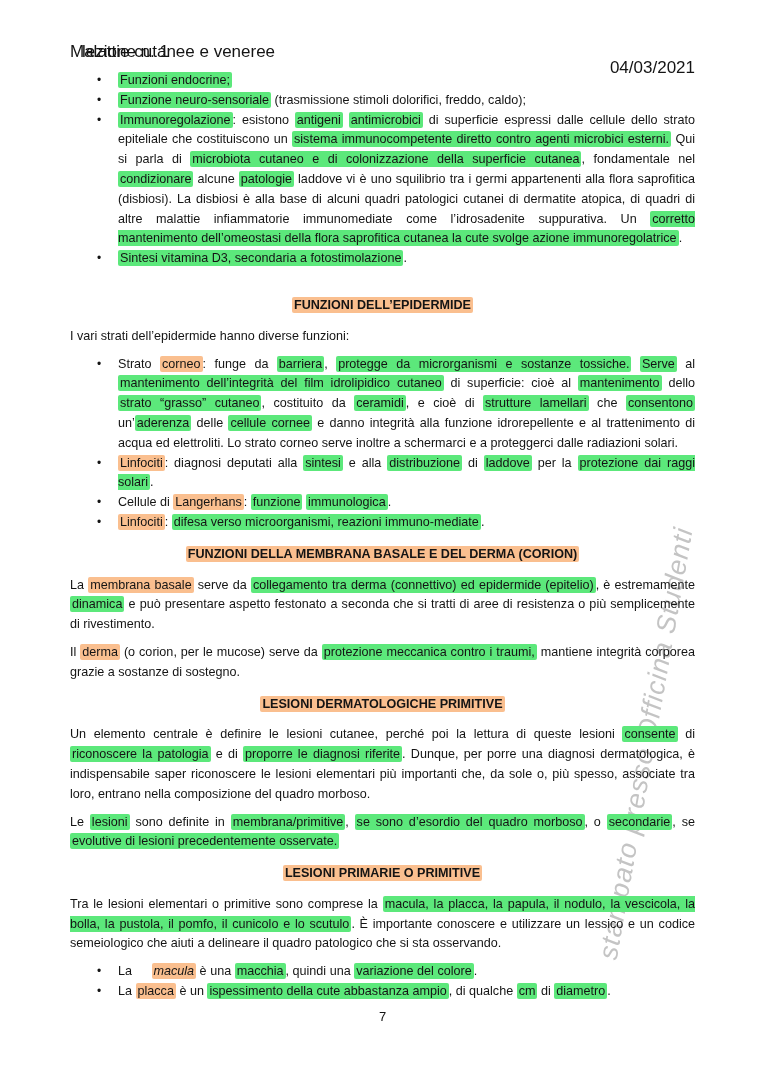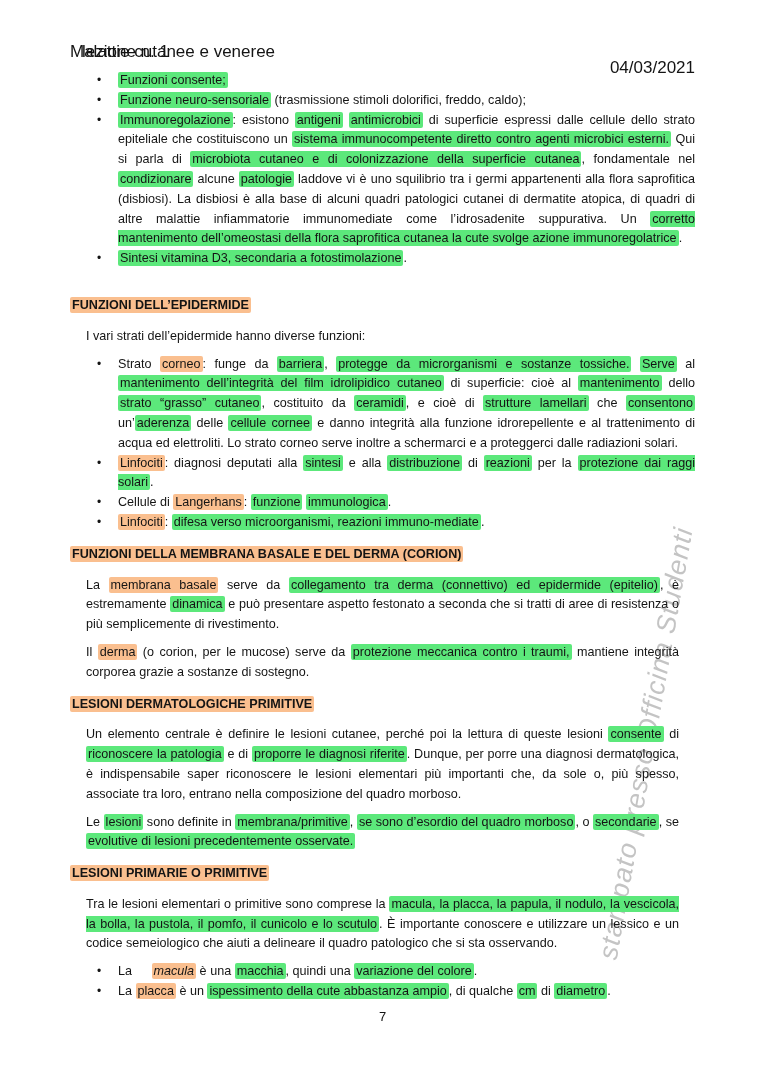--- a/index.html
+++ b/index.html
@@ -38,27 +38,28 @@
     margin-bottom: 12px;
   }
   .doc-header .left  { position: absolute; left: 0; top: 0; }
   .doc-header .center{ position: absolute; left: 12px; right: 0; top: 0; text-align: left; }
   .doc-header .right { position: absolute; right: 0; top: 16px; }
   .content {
     font-size: 12.6px;
     line-height: 19.8px;
     text-align: justify;
   }
-  .para { margin: 8px 16px; }
+  .para { margin: 8px 0; }
   .bullet { position: relative; padding-left: 48px; }
   .bullet .marker {
     position: absolute; left: 27px; top: 0;
     font-size: 12px;
   }
   .heading {
+    text-align: center;
     font-weight: bold;
     margin: 12px 0 11px 0;
   }
   .heading.extra-top { margin-top: 27px; }
   .hl-green  { background: var(--hl-g, #5ce87b); padding: 1px 2px; border-radius: 2px; }
   .hl-orange { background: var(--hl-o, #fabf8f); padding: 1px 2px; border-radius: 2px; }
   .italic { font-style: italic; margin-left: 16px; }
   .page-number {
     position: absolute;
     left: 0; right: 0;
@@ -73,28 +74,28 @@
 
 <div class="watermark">stampato presso Officina Studenti</div>
 
 <div class="page">
   <div class="doc-header">
     <span class="left">Malattie cutanee e veneree</span>
     <span class="center">lezione n. 1</span>
     <span class="right">04/03/2021</span>
   </div>
   <div class="content">
-      <div class="bullet"><span class="marker">•</span><span class="hl-green">Funzioni consente;</span></div>
+      <div class="bullet"><span class="marker">•</span><span class="hl-green">Funzioni endocrine;</span></div>
       <div class="bullet"><span class="marker">•</span><span class="hl-green">Funzione neuro-sensoriale</span><span> (trasmissione stimoli dolorifici, freddo, caldo);</span></div>
       <div class="bullet"><span class="marker">•</span><span class="hl-green">Immunoregolazione</span><span>: esistono </span><span class="hl-green">antigeni</span><span> </span><span class="hl-green">antimicrobici</span><span> di superficie espressi dalle cellule dello strato epiteliale che costituiscono un </span><span class="hl-green">sistema immunocompetente diretto contro agenti microbici esterni.</span><span> Qui si parla di </span><span class="hl-green">microbiota cutaneo e di colonizzazione della superficie cutanea</span><span>, fondamentale nel </span><span class="hl-green">condizionare</span><span> alcune </span><span class="hl-green">patologie</span><span> laddove vi è uno squilibrio tra i germi appartenenti alla flora saprofitica (disbiosi). La disbiosi è alla base di alcuni quadri patologici cutanei di dermatite atopica, di quadri di altre malattie infiammatorie immunomediate come l’idrosadenite suppurativa. Un </span><span class="hl-green">corretto mantenimento dell’omeostasi della flora saprofitica cutanea la cute svolge azione immunoregolatrice</span><span>.</span></div>
       <div class="bullet"><span class="marker">•</span><span class="hl-green">Sintesi vitamina D3, secondaria a fotostimolazione</span><span>.</span></div>
       <div class="heading extra-top"><span class="hl-orange">FUNZIONI DELL’EPIDERMIDE</span></div>
       <div class="para"><span>I vari strati dell’epidermide hanno diverse funzioni:</span></div>
       <div class="bullet"><span class="marker">•</span><span>Strato </span><span class="hl-orange">corneo</span><span>: funge da </span><span class="hl-green">barriera</span><span>, </span><span class="hl-green">protegge da microrganismi e sostanze tossiche.</span><span> </span><span class="hl-green">Serve</span><span> al </span><span class="hl-green">mantenimento dell’integrità del film idrolipidico cutaneo</span><span> di superficie: cioè al </span><span class="hl-green">mantenimento</span><span> dello </span><span class="hl-green">strato “grasso” cutaneo</span><span>, costituito da </span><span class="hl-green">ceramidi</span><span>, e cioè di </span><span class="hl-green">strutture lamellari</span><span> che </span><span class="hl-green">consentono</span><span> un’</span><span class="hl-green">aderenza</span><span> delle </span><span class="hl-green">cellule cornee</span><span> e danno integrità alla funzione idrorepellente e al trattenimento di acqua ed elettroliti. Lo strato corneo serve inoltre a schermarci e a proteggerci dalle radiazioni solari.</span></div>
-      <div class="bullet"><span class="marker">•</span><span class="hl-orange">Linfociti</span><span>: diagnosi deputati alla </span><span class="hl-green">sintesi</span><span> e alla </span><span class="hl-green">distribuzione</span><span> di </span><span class="hl-green">reazioni</span><span> per la </span><span class="hl-green">protezione dai raggi solari</span><span>.</span></div>
+      <div class="bullet"><span class="marker">•</span><span class="hl-orange">Linfociti</span><span>: diagnosi deputati alla </span><span class="hl-green">sintesi</span><span> e alla </span><span class="hl-green">distribuzione</span><span> di </span><span class="hl-green">laddove</span><span> per la </span><span class="hl-green">protezione dai raggi solari</span><span>.</span></div>
       <div class="bullet"><span class="marker">•</span><span>Cellule di </span><span class="hl-orange">Langerhans</span><span>: </span><span class="hl-green">funzione</span><span> </span><span class="hl-green">immunologica</span><span>.</span></div>
       <div class="bullet"><span class="marker">•</span><span class="hl-orange">Linfociti</span><span>: </span><span class="hl-green">difesa verso microorganismi, reazioni immuno-mediate</span><span>.</span></div>
       <div class="heading"><span class="hl-orange">FUNZIONI DELLA MEMBRANA BASALE E DEL DERMA (CORION)</span></div>
       <div class="para"><span>La </span><span class="hl-orange">membrana basale</span><span> serve da </span><span class="hl-green">collegamento tra derma (connettivo) ed epidermide (epitelio)</span><span>, è estremamente </span><span class="hl-green">dinamica</span><span> e può presentare aspetto festonato a seconda che si tratti di aree di resistenza o più semplicemente di rivestimento.</span></div>
       <div class="para"><span>Il </span><span class="hl-orange">derma</span><span> (o corion, per le mucose) serve da </span><span class="hl-green">protezione meccanica contro i traumi,</span><span> mantiene integrità corporea grazie a sostanze di sostegno.</span></div>
       <div class="heading"><span class="hl-orange">LESIONI DERMATOLOGICHE PRIMITIVE</span></div>
       <div class="para"><span>Un elemento centrale è definire le lesioni cutanee, perché poi la lettura di queste lesioni </span><span class="hl-green">consente</span><span> di </span><span class="hl-green">riconoscere la patologia</span><span> e di </span><span class="hl-green">proporre le diagnosi riferite</span><span>. Dunque, per porre una diagnosi dermatologica, è indispensabile saper riconoscere le lesioni elementari più importanti che, da sole o, più spesso, associate tra loro, entrano nella composizione del quadro morboso.</span></div>
       <div class="para"><span>Le </span><span class="hl-green">lesioni</span><span> sono definite in </span><span class="hl-green">membrana/primitive</span><span>, </span><span class="hl-green">se sono d’esordio del quadro morboso</span><span>, o </span><span class="hl-green">secondarie</span><span>, se </span><span class="hl-green">evolutive di lesioni precedentemente osservate.</span></div>
       <div class="heading"><span class="hl-orange">LESIONI PRIMARIE O PRIMITIVE</span></div>
       <div class="para"><span>Tra le lesioni elementari o primitive sono comprese la </span><span class="hl-green">macula, la placca, la papula, il nodulo, la vescicola, la bolla, la pustola, il pomfo, il cunicolo e lo scutulo</span><span>. È importante conoscere e utilizzare un lessico e un codice semeiologico che aiuti a delineare il quadro patologico che si sta osservando.</span></div>

